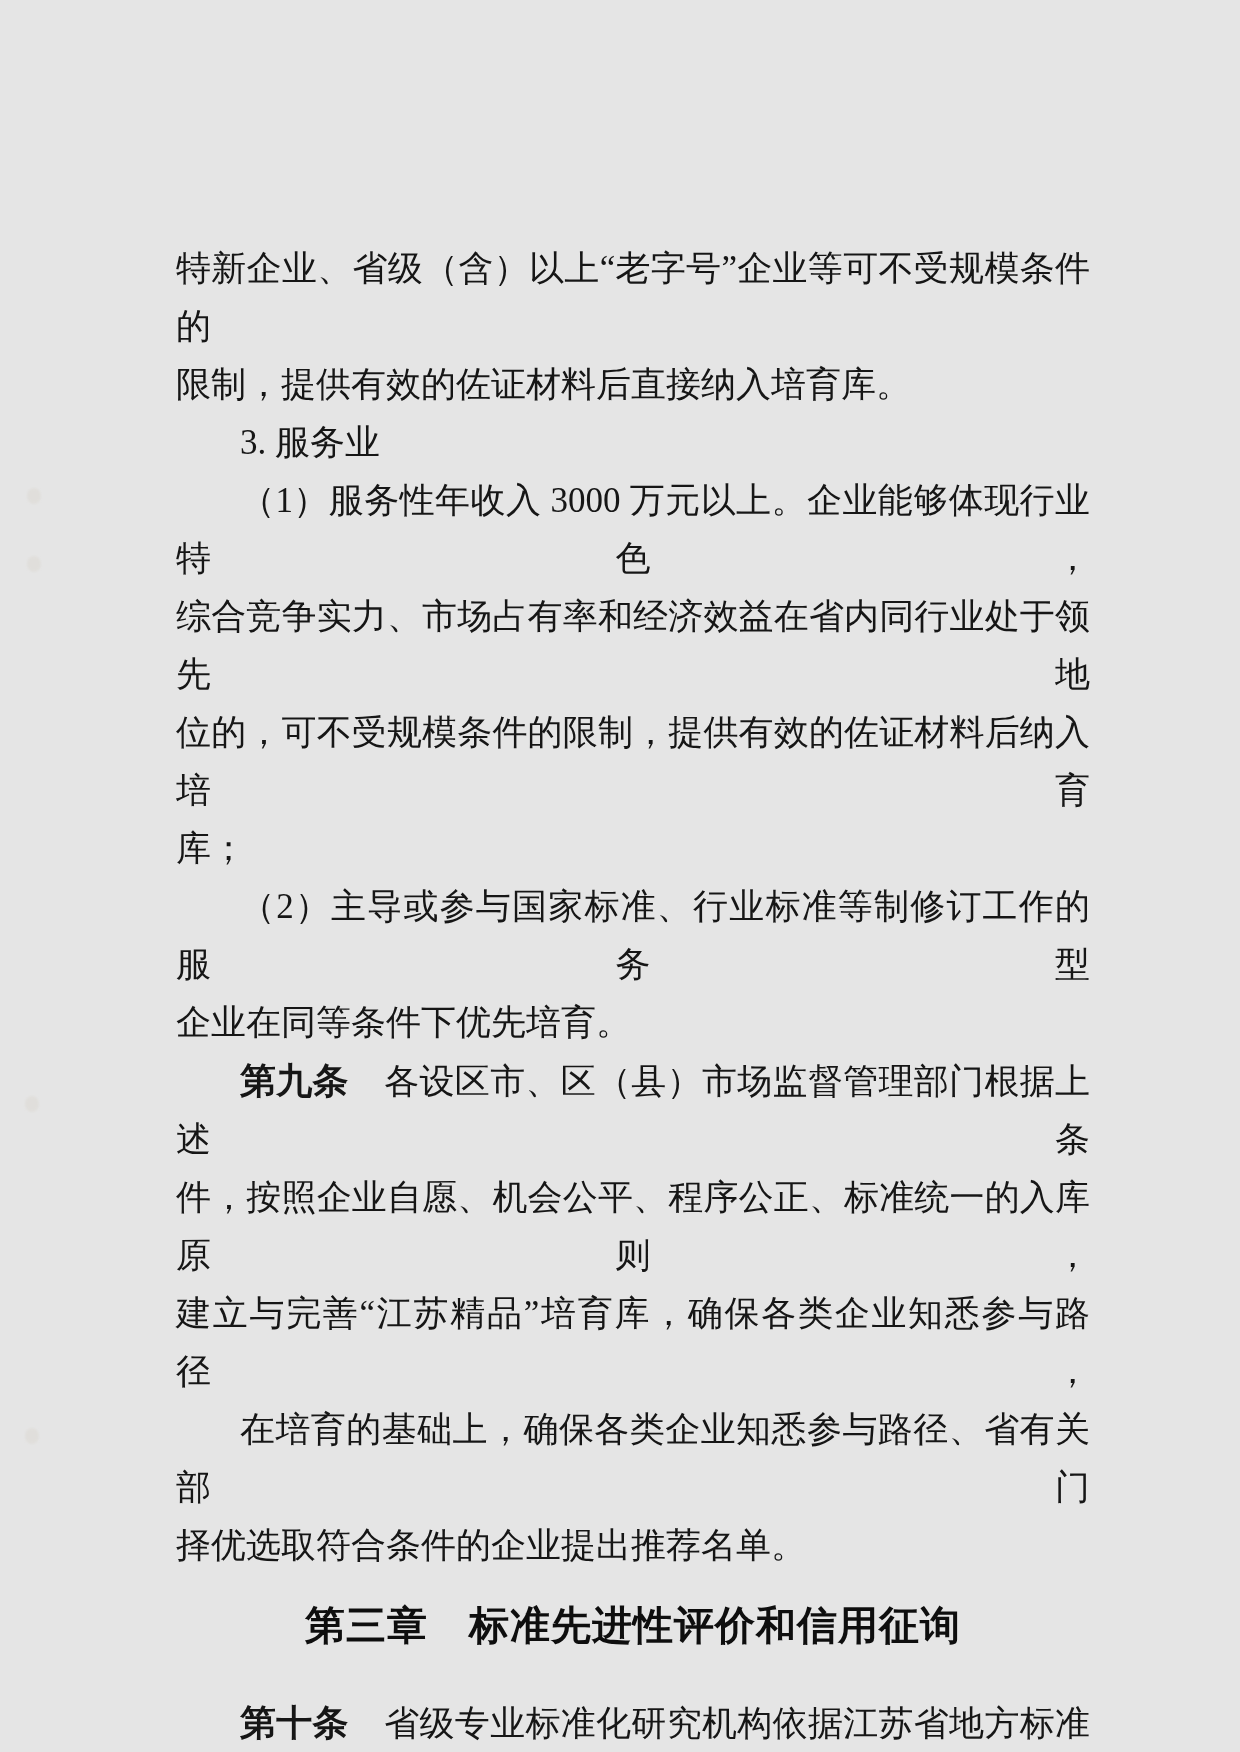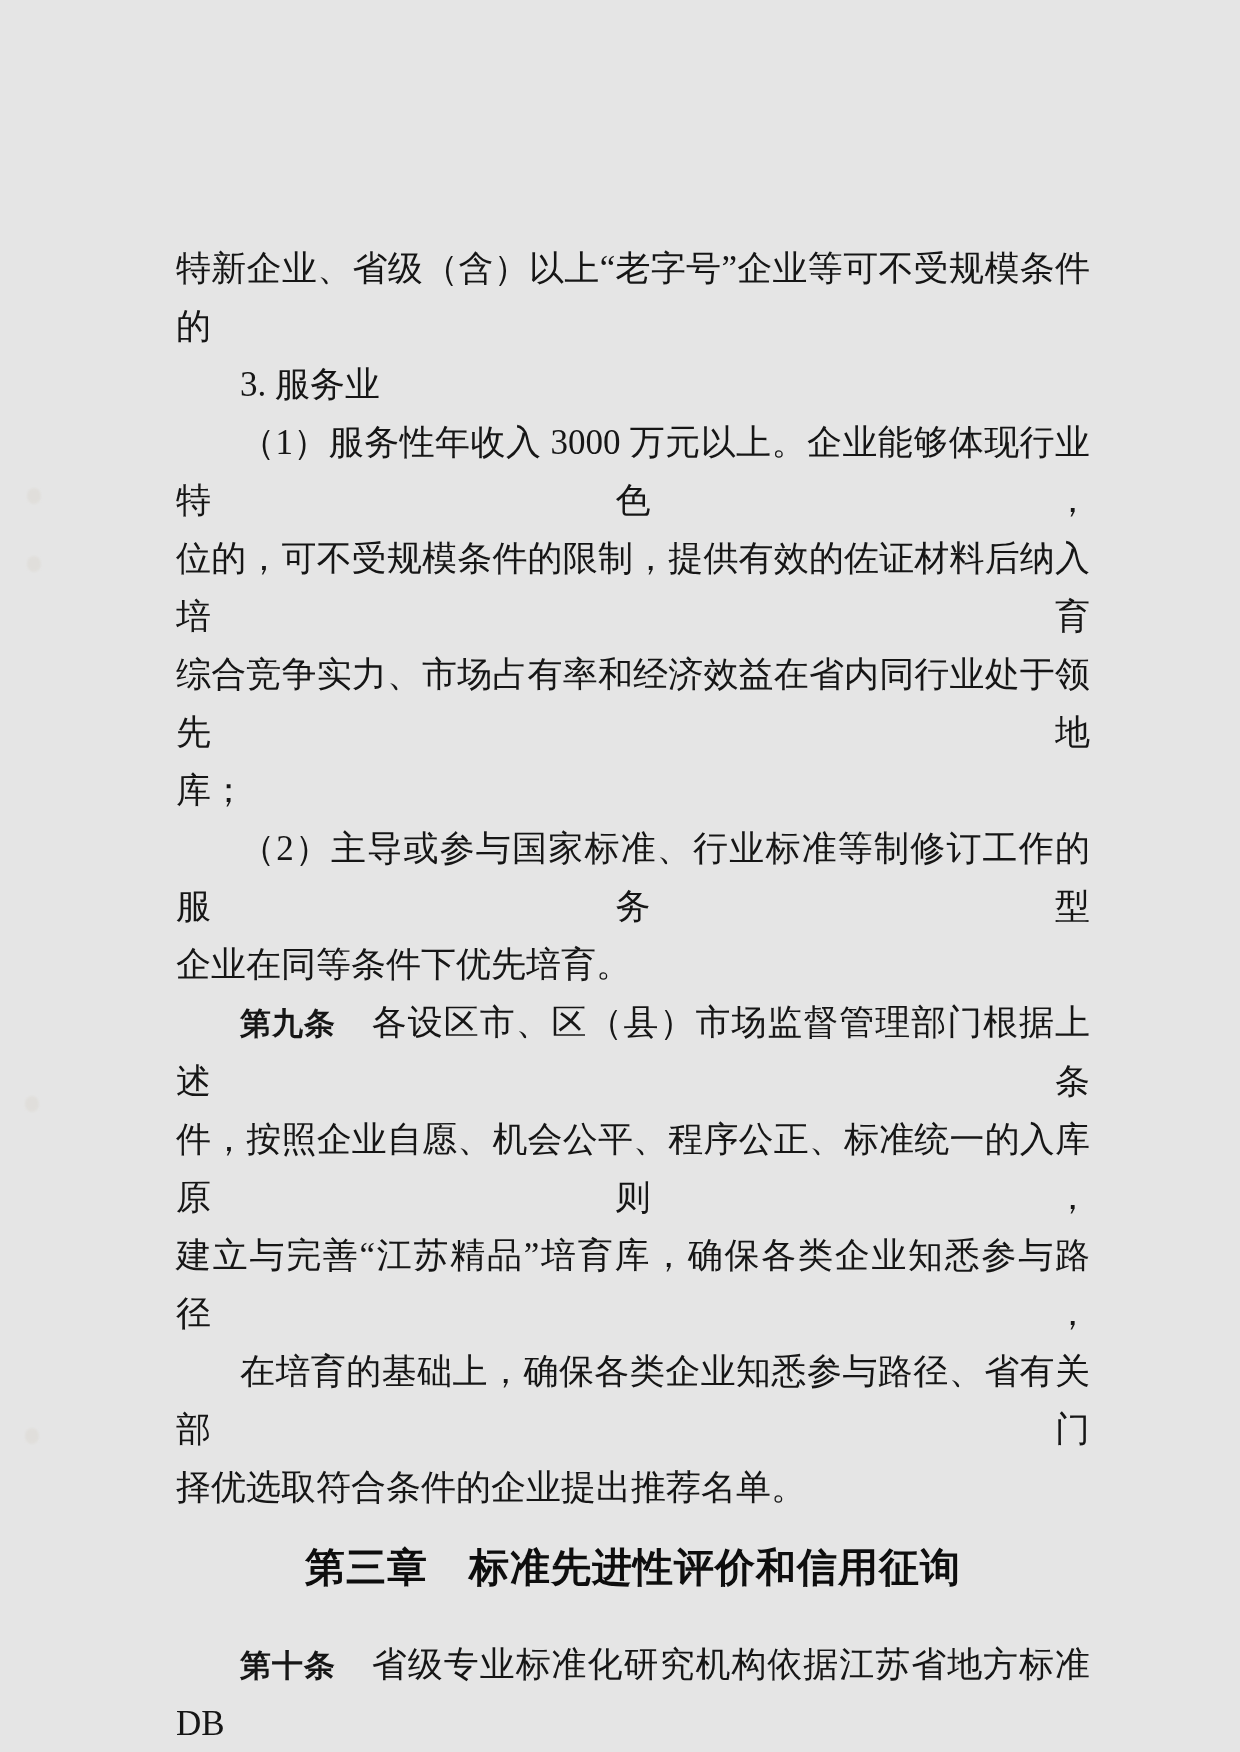--- a/index.html
+++ b/index.html
@@ -18,21 +18,21 @@
     color:#161616;
     text-align:justify;
     text-align-last:justify;
     white-space:normal;
   }
   .line.end{text-align-last:left;}
   .line.indent{text-indent:64px;}
   .lead{
     font-family:"Liberation Sans","DejaVu Sans",sans-serif;
     font-weight:700;
-    font-size:31px;
+    font-size:36px;
   }
   .chapter{
     margin:21px 0 40px 0;
     font-family:"Liberation Sans","DejaVu Sans",sans-serif;
     font-weight:700;
     font-size:40px;line-height:58px;
     color:#0e0e0e;
     text-align:center;text-align-last:center;
     letter-spacing:1px;
   }
@@ -47,26 +47,27 @@
 <div class="page">
 
   <div class="smudge" style="left:27px;top:488px;"></div>
   <div class="smudge" style="left:27px;top:556px;"></div>
   <div class="smudge" style="left:25px;top:1096px;"></div>
   <div class="smudge" style="left:25px;top:1428px;"></div>
 
   <div class="textcol">
 
     <div class="line">特新企业、省级（含）以上“老字号”企业等可不受规模条件的</div>
+    <div class="line end">限制，提供有效的佐证材料后直接纳入培育库。</div>
 
     <div class="line end indent">3. 服务业</div>
 
     <div class="line indent">（1）服务性年收入 3000 万元以上。企业能够体现行业特色，</div>
+    <div class="line">综合竞争实力、市场占有率和经济效益在省内同行业处于领先地</div>
     <div class="line">位的，可不受规模条件的限制，提供有效的佐证材料后纳入培育</div>
-    <div class="line">综合竞争实力、市场占有率和经济效益在省内同行业处于领先地</div>
     <div class="line end">库；</div>
 
     <div class="line indent">（2）主导或参与国家标准、行业标准等制修订工作的服务型</div>
     <div class="line end">企业在同等条件下优先培育。</div>
 
     <div class="line indent">
       <span class="lead">第九条</span><span>　各设区市、区（县）市场监督管理部门根据上述条</span>
     </div>
     <div class="line">件，按照企业自愿、机会公平、程序公正、标准统一的入库原则，</div>
     <div class="line">建立与完善“江苏精品”培育库，确保各类企业知悉参与路径，</div>

